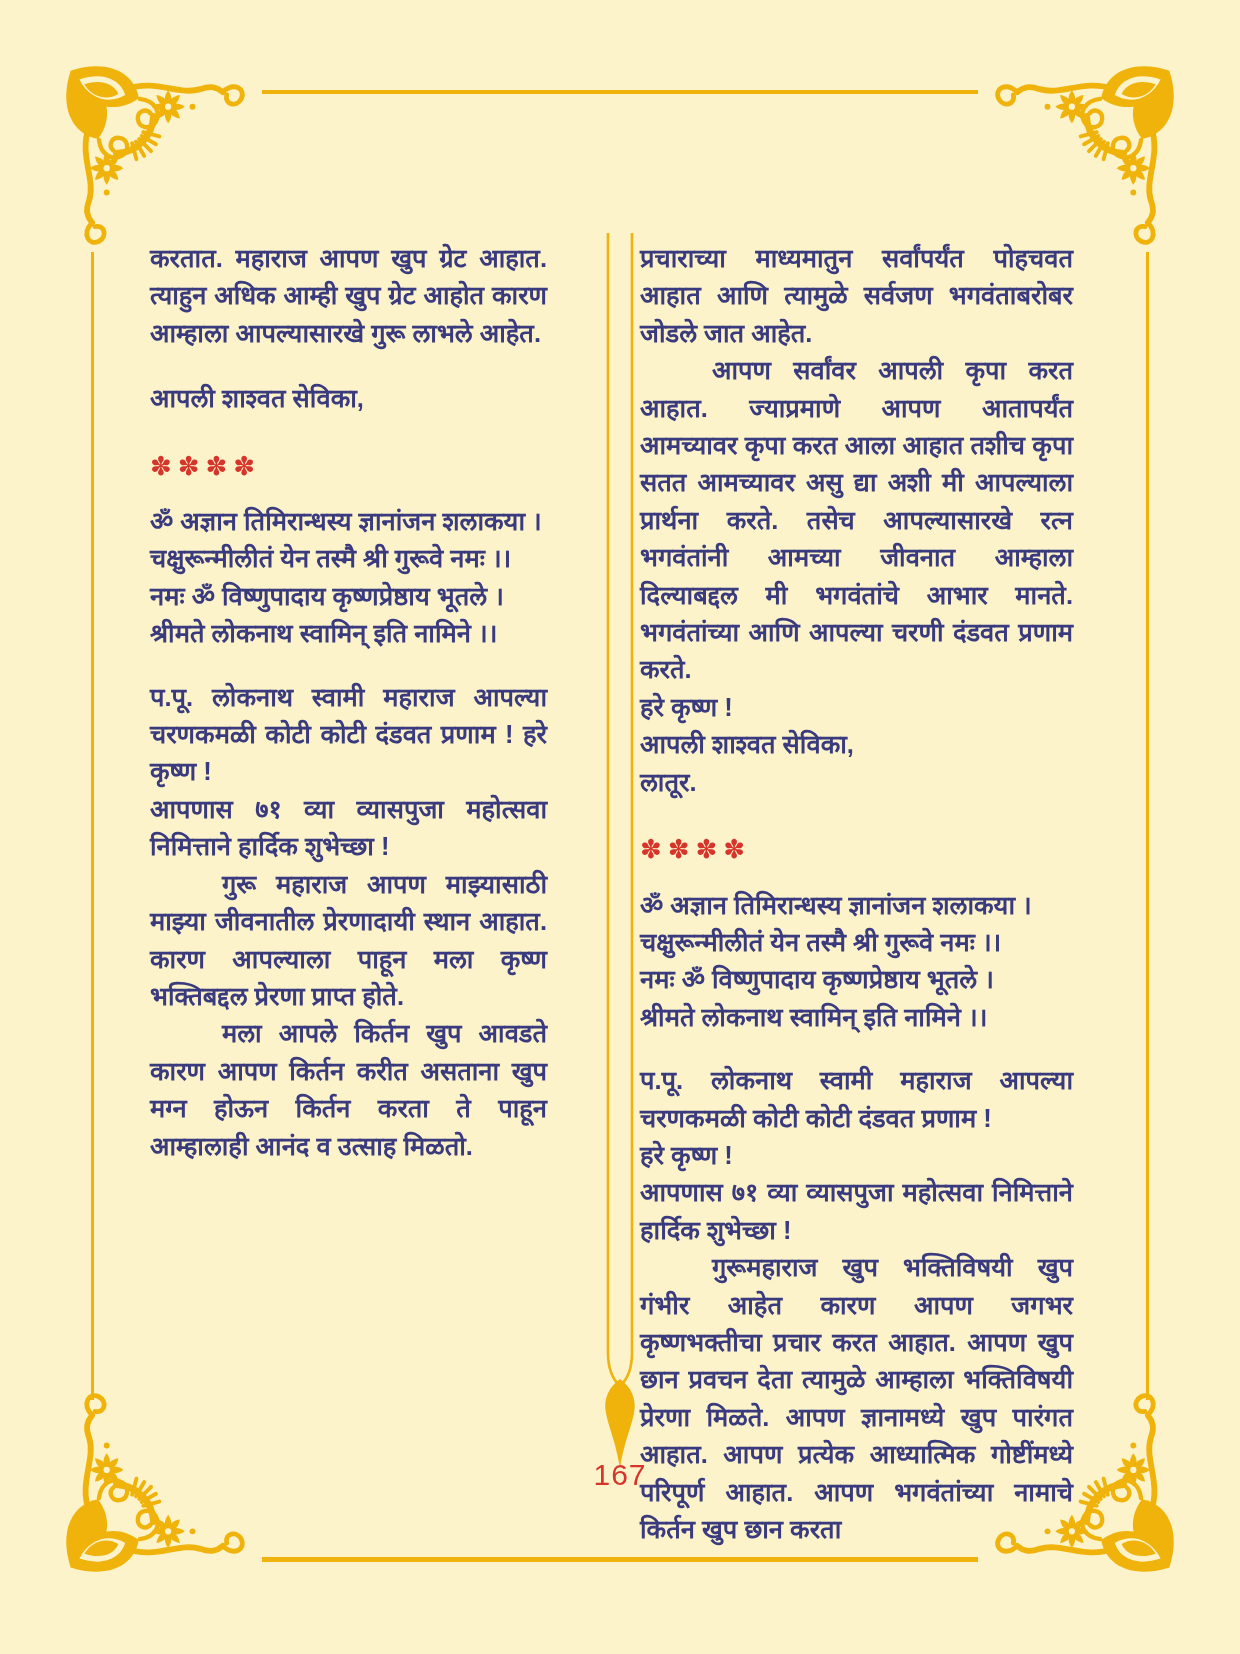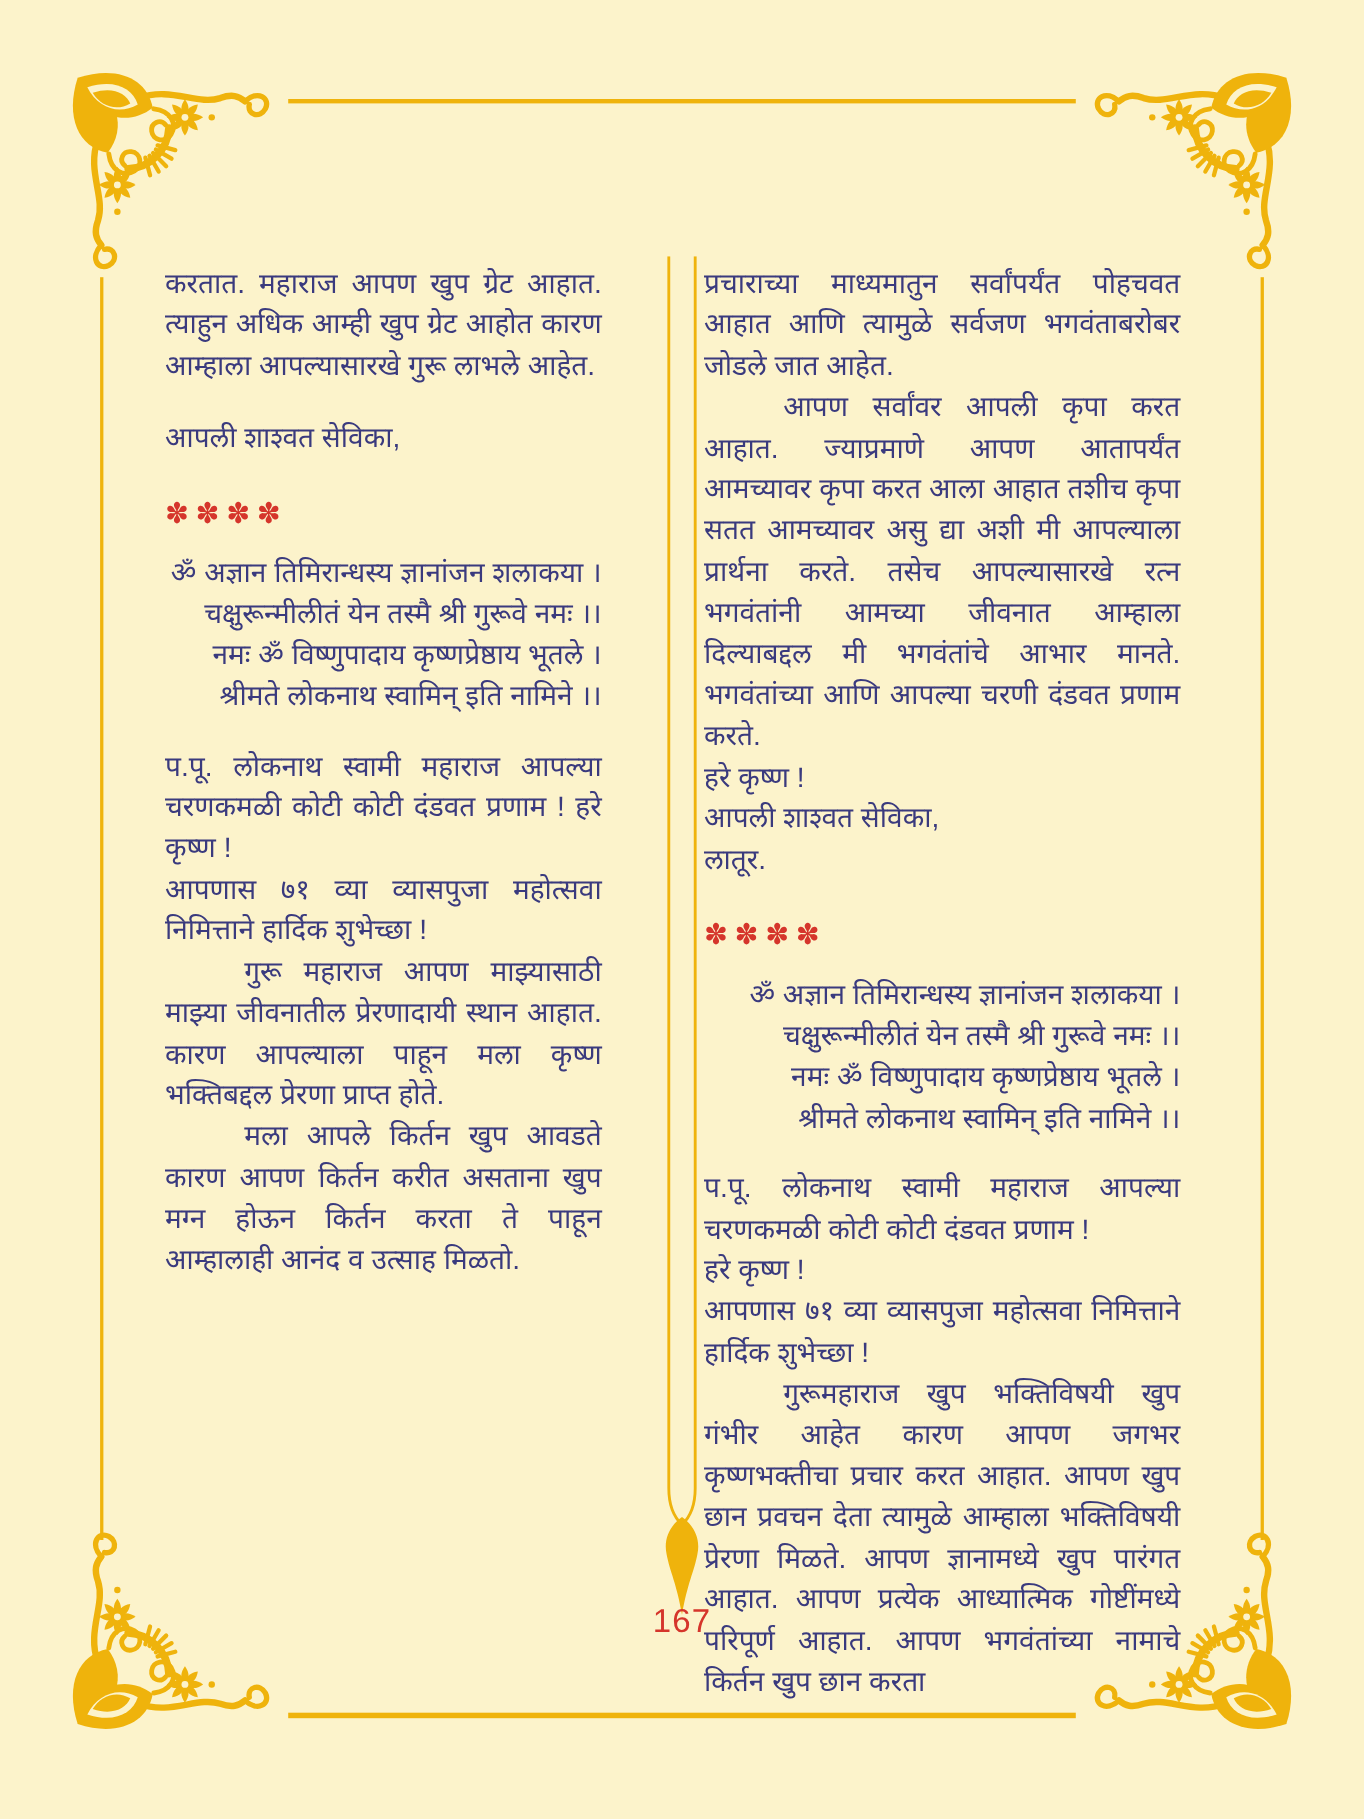--- a/index.html
+++ b/index.html
@@ -36,30 +36,30 @@
   
   .divider{position:absolute;left:600px;top:233px;width:40px;height:1245px;color:var(--gold);}
   
   .col{
     position:absolute;top:240px;
     font-size:25.5px;line-height:37.4px;
     text-align:justify;color:var(--ink);
   }
   .col-left{left:150px;width:397px;}
   .col-right{left:640px;width:433px;}
-  .col p{margin:0;}
+  .col p{margin:0;font-weight:bold;}
   .indent{text-indent:72px;}
   .signoff{margin-top:28px;text-align:left;}
   .separator{
     margin:30px 0 18px;
     color:var(--red);
     font-size:26px;font-weight:bold;letter-spacing:6px;
     text-align:left;
   }
-  .shloka{margin:14px 0 26px;text-align:right;}
+  .shloka{margin:14px 0 26px;text-align:left;}
   .after-shloka{margin-top:26px;}
   .page-number{
     position:absolute;left:0;top:1458px;width:100%;
     text-align:center;color:var(--red);
     font-size:30px;letter-spacing:1px;
   }
 </style>
 </head>
 <body>
 

